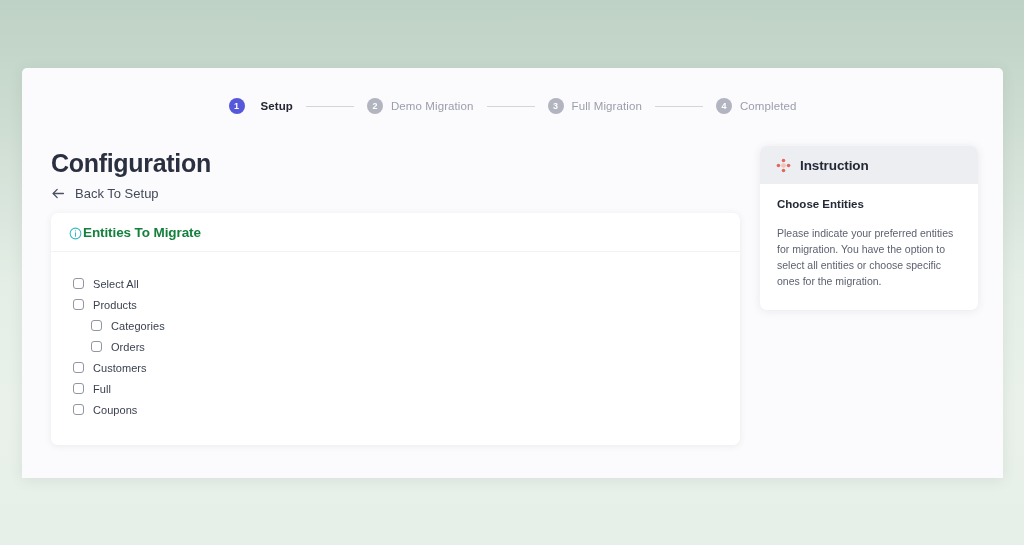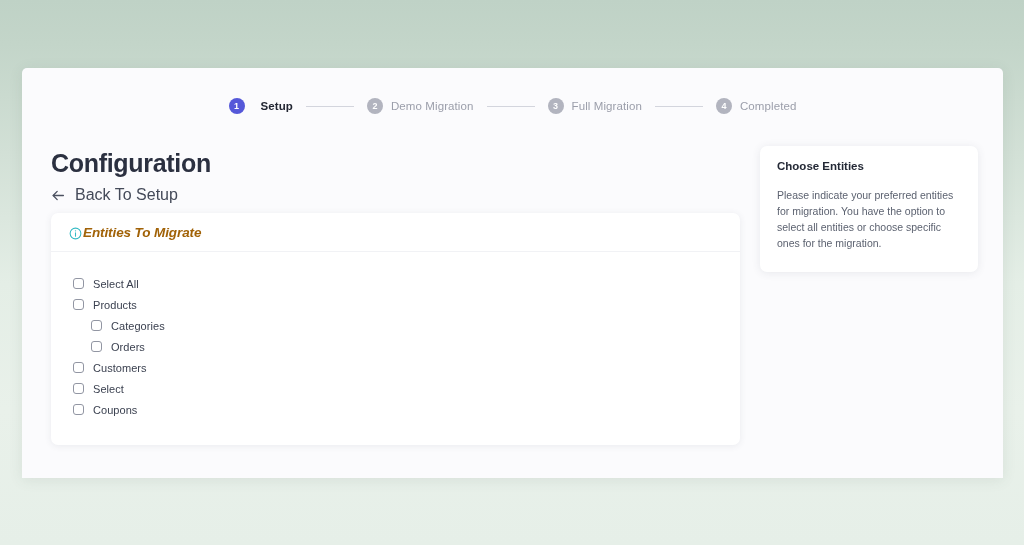--- a/index.html
+++ b/index.html
@@ -94,21 +94,21 @@
     gap: 9px;
     cursor: pointer;
   }
   #back-link .arrow {
     width: 15px;
     height: 15px;
     display: block;
     color: #4b5160;
   }
   #back-link .txt {
-    font-size: 16px;
+    font-size: 13px;
     color: #444a59;
     font-weight: 400;
     text-align: center;
   }
 
   
   #entities-card {
     position: absolute;
     left: 29px;
     top: 145px;
@@ -129,23 +129,22 @@
     width: 13px;
     height: 13px;
     flex: none;
     color: #35bac4;
     margin-right: 1px;
     display: block;
   }
   #entities-card-title {
     font-size: 13.5px;
     font-weight: 700;
-    color: #a16207;
+    color: #15803d;
     letter-spacing: -0.1px;
-    font-style: italic;
   }
   #entities-list {
     padding: 21px 0 25px 0;
   }
   .entity-row {
     display: flex;
     align-items: center;
     height: 21px;
     gap: 9px;
     cursor: pointer;
@@ -279,29 +278,41 @@
         <div class="entity-row level-1">
           <div class="cbox"></div>
           <div class="entity-label">Orders</div>
         </div>
         <div class="entity-row level-0">
           <div class="cbox"></div>
           <div class="entity-label">Customers</div>
         </div>
         <div class="entity-row level-0">
           <div class="cbox"></div>
-          <div class="entity-label">Select</div>
+          <div class="entity-label">Full</div>
         </div>
         <div class="entity-row level-0">
           <div class="cbox"></div>
           <div class="entity-label">Coupons</div>
         </div>
       </div>
   </div>
 
   <div id="instruction-panel">
+    <div id="instruction-header">
+      <span class="instr-icon">
+        <svg viewBox="0 0 16 16" width="15" height="15">
+          <circle cx="8" cy="2.6" r="1.9" fill="#e0685c"></circle>
+          <circle cx="2.6" cy="8" r="1.9" fill="#e0685c"></circle>
+          <circle cx="13.4" cy="8" r="1.9" fill="#e0685c"></circle>
+          <circle cx="8" cy="13.4" r="1.9" fill="#e0685c"></circle>
+          <circle cx="8" cy="8" r="2.5" fill="#f5c0b8"></circle>
+        </svg>
+      </span>
+      <span id="instruction-title">Instruction</span>
+    </div>
     <div id="instruction-body">
       <div id="instruction-subtitle">Choose Entities</div>
       <div id="instruction-text">Please indicate your preferred entities for migration. You have the option to select all entities or choose specific ones for the migration.</div>
     </div>
   </div>
 
 </div>
 
 </body></html>

